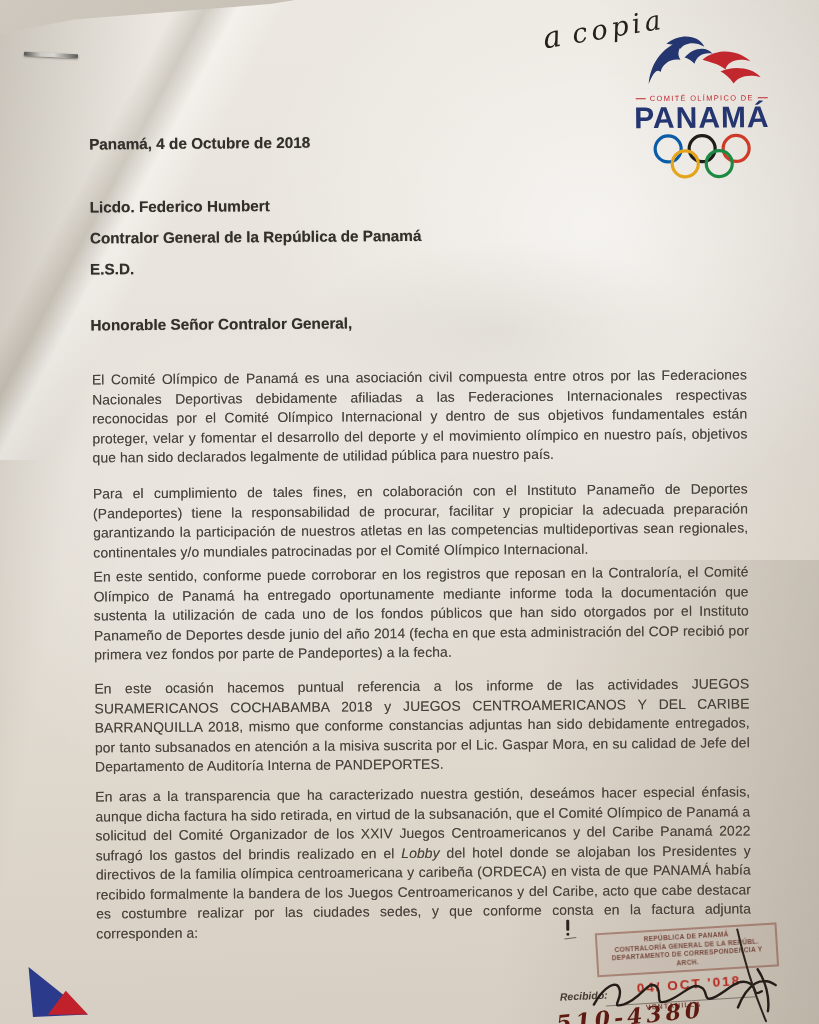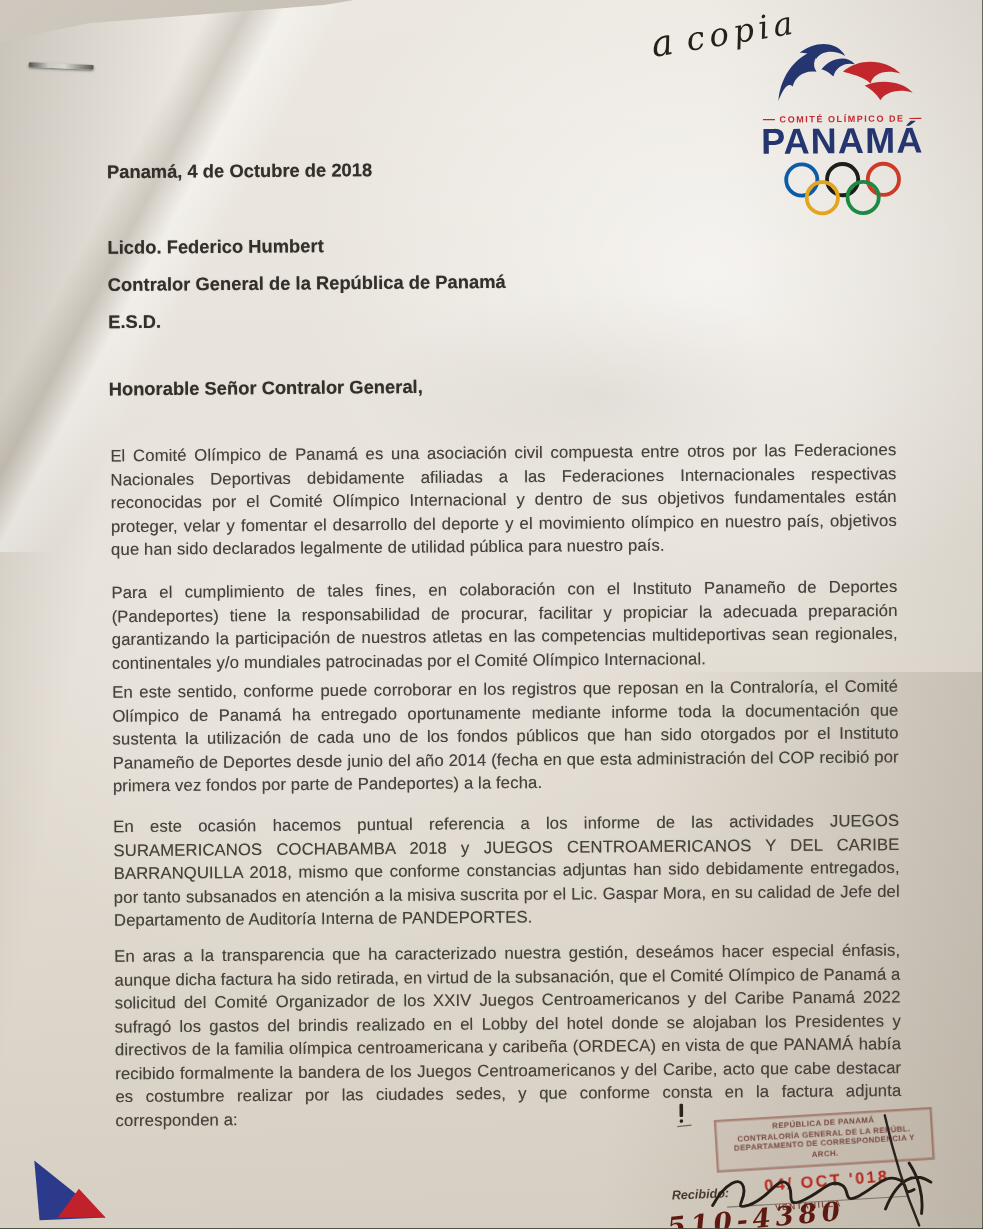--- a/index.html
+++ b/index.html
@@ -54,32 +54,32 @@
     position:absolute; left:546px; top:12px; transform:rotate(-9deg);
     font-family:"DejaVu Serif", serif; font-style:italic;
     font-size:27px; letter-spacing:4px; color:#262019;
   }
   .hand-note .flourish { font-size:30px; letter-spacing:0; margin-right:2px; }
 
   
   .logo { position:absolute; top:34px; right:38px; width:152px; text-align:center; }
   .logo-small-row { display:flex; align-items:center; justify-content:center; gap:4px; margin-top:-4px; }
   .logo-small-row .rule { flex:0 0 10px; height:1px; background:#c2272d; }
-  .logo-small { font-size:7.5px; font-weight:bold; letter-spacing:1.3px; color:#c2272d; white-space:nowrap; }
+  .logo-small { font-size:7.5px; font-weight:normal; letter-spacing:1.3px; color:#c2272d; white-space:nowrap; }
   .logo-big { font-size:30px; font-weight:bold; letter-spacing:1px; color:#24356f; line-height:30px; }
 
   
   .dateline, .rcpt { position:absolute; left:92px; font-weight:bold; font-size:15.3px; color:#332f2a;
                      text-shadow:0 0 0.7px rgba(60,55,48,0.55); }
   .para {
     position:absolute; left:93px; width:655px; font-size:13.9px; line-height:19.5px;
     text-align:justify; color:#46413a; letter-spacing:0.1px;
     text-shadow:0 0 0.6px rgba(70,65,58,0.5);
   }
-  .italic { }
+  .italic { font-style:italic; }
 
   
   .flag { position:absolute; left:22px; top:960px; }
 
   
   .ink-mark { position:absolute; left:561px; top:921px; }
   .ink-mark .bar { width:3px; height:11px; background:#2a241e; border-radius:1px; margin-left:2px; }
   .ink-mark .dot { width:3px; height:3px; background:#2a241e; border-radius:50%; margin-left:2px; margin-top:2px; }
   .ink-mark .base { width:12px; height:1px; background:rgba(42,36,30,0.6); margin-top:2px; transform:rotate(-6deg); }
 

